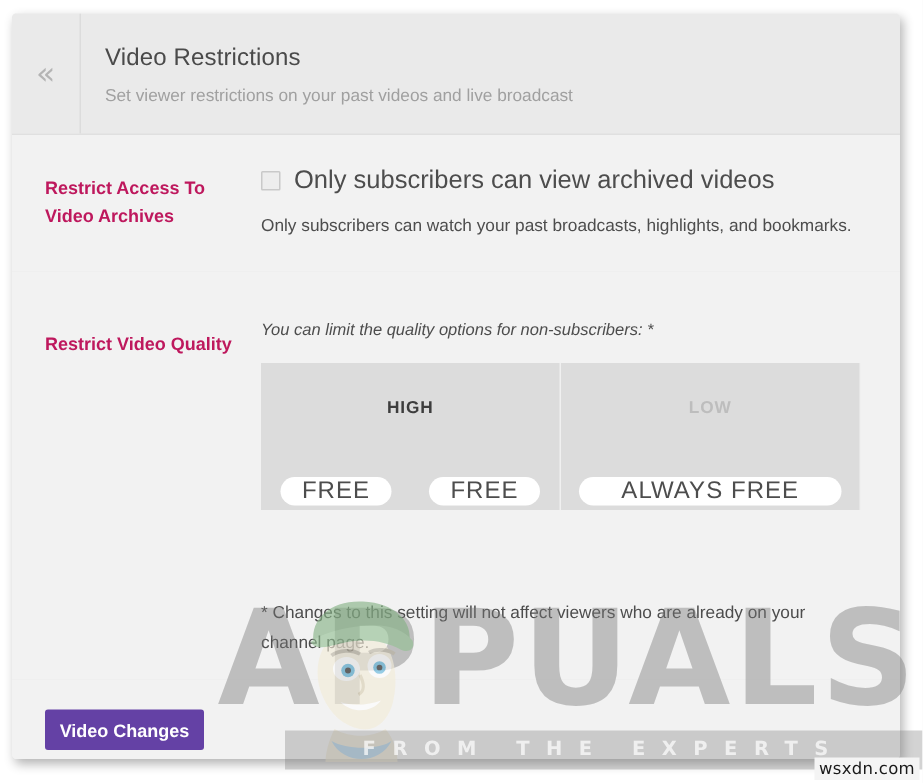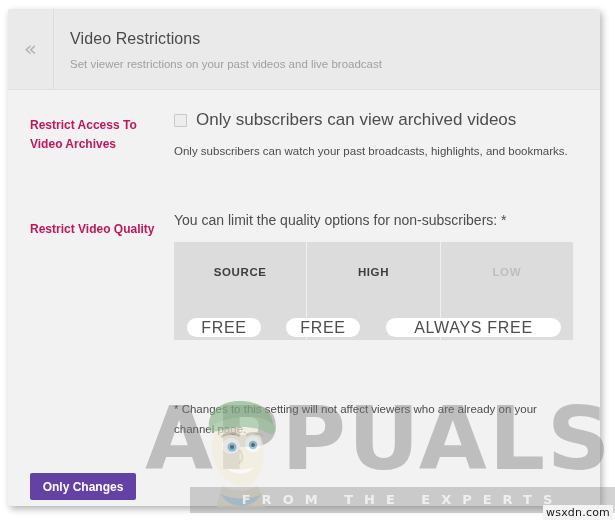--- a/index.html
+++ b/index.html
@@ -137,23 +137,24 @@
   }
   .help-text {
     margin-top: 17px;
     font-size: 11.5px;
     color: #4d4d4d;
     line-height: 15px;
   }
 
   
   .quality-intro {
-    font-size: 14px;
+    font-size: 11px;
     color: #4d4d4d;
     line-height: 15px;
+    font-style: italic;
   }
 
   
   .quality-table {
     margin-top: 14px;
     width: 400px;
     height: 98px;
     background: #dcdcdc;
     display: flex;
     position: relative;
@@ -329,42 +330,39 @@
       </div>
     </div>
 
     <div class="row" id="row-quality">
       <div class="row-label">Restrict Video Quality</div>
       <div class="row-content">
         <div class="quality-intro">You can limit the quality options for non-subscribers: *</div>
 
         <div class="quality-table">
           <div class="q-col">
-            <div class="q-head">SOURCE</div>
-          </div>
-          <div class="q-col">
             <div class="q-head">HIGH</div>
           </div>
           <div class="q-col">
             <div class="q-head disabled">LOW</div>
           </div>
 
           <div class="pill-layer">
             <div class="pill" id="pill-source">FREE</div>
             <div class="pill" id="pill-high">FREE</div>
             <div class="pill" id="pill-always">ALWAYS FREE</div>
           </div>
         </div>
       </div>
 
       <div class="footnote">* Changes to this setting will not affect viewers who are already on your channel page.</div>
     </div>
 
     <div class="footer">
-      <button class="save-button">Only Changes</button>
+      <button class="save-button">Video Changes</button>
     </div>
 
   </div>
 
   <div class="watermark">
     <div class="wm-word">APPUALS</div>
 
     <svg class="wm-mascot" viewBox="0 0 98 110">
 
       <path d="M30 26 C18 34 16 52 22 66 C27 78 36 86 47 88 C58 90 66 82 69 70 C73 54 70 36 60 27 C51 19 39 19 30 26 Z" fill="#f3ecd8"></path>

